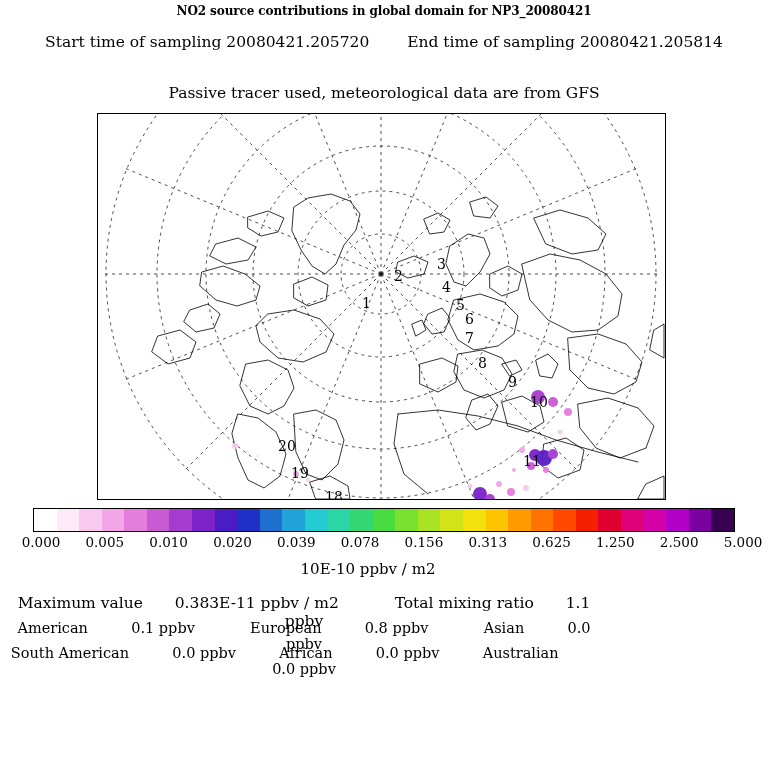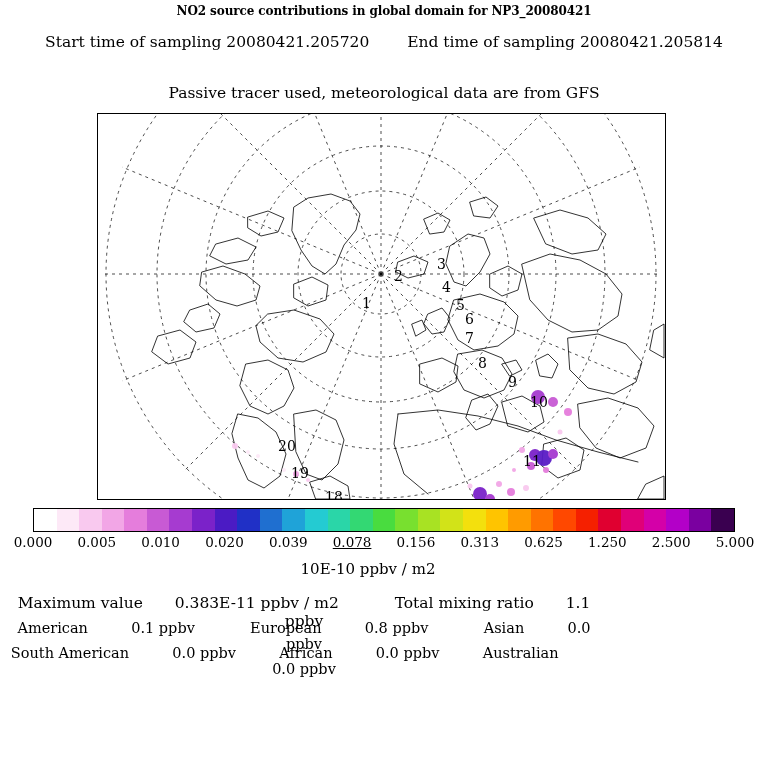--- a/index.html
+++ b/index.html
@@ -73,21 +73,21 @@
     top: 508px;
     width: 702px;
     height: 24px;
     border: 1px solid #000000;
     box-sizing: border-box;
     display: flex;
   }
   .cbar div { flex: 1 1 0; height: 100%; }
   .cbar-ticks {
     position: absolute;
-    left: 0;
+    left: 8px;
     top: 534px;
     width: 684px;
     height: 18px;
   }
   .cbar-ticks span {
     position: absolute;
     font-size: 13.5px;
     font-family: "DejaVu Serif", serif;
     transform: translateX(-50%);
     white-space: nowrap;
@@ -291,21 +291,21 @@
       <div style="background: rgb(179, 0, 200);"></div>
       <div style="background: rgb(122, 0, 160);"></div>
       <div style="background: rgb(58, 0, 80);"></div>
     </div>
   <div class="cbar-ticks" id="cbar-ticks">
       <span style="left: 33px;">0.000</span>
       <span style="left: 96.8182px;">0.005</span>
       <span style="left: 160.636px;">0.010</span>
       <span style="left: 224.455px;">0.020</span>
       <span style="left: 288.273px;">0.039</span>
-      <span style="left: 352.091px; text-decoration: underline;">0.078</span>
+      <span style="left: 352.091px;">0.078</span>
       <span style="left: 415.909px;">0.156</span>
       <span style="left: 479.727px;">0.313</span>
       <span style="left: 543.545px;">0.625</span>
       <span style="left: 607.364px;">1.250</span>
       <span style="left: 671.182px;">2.500</span>
       <span style="left: 735px;">5.000</span>
     </div>
   <div class="cbar-unit">10E-10 ppbv / m2</div>
 
   <div class="foot f1">

